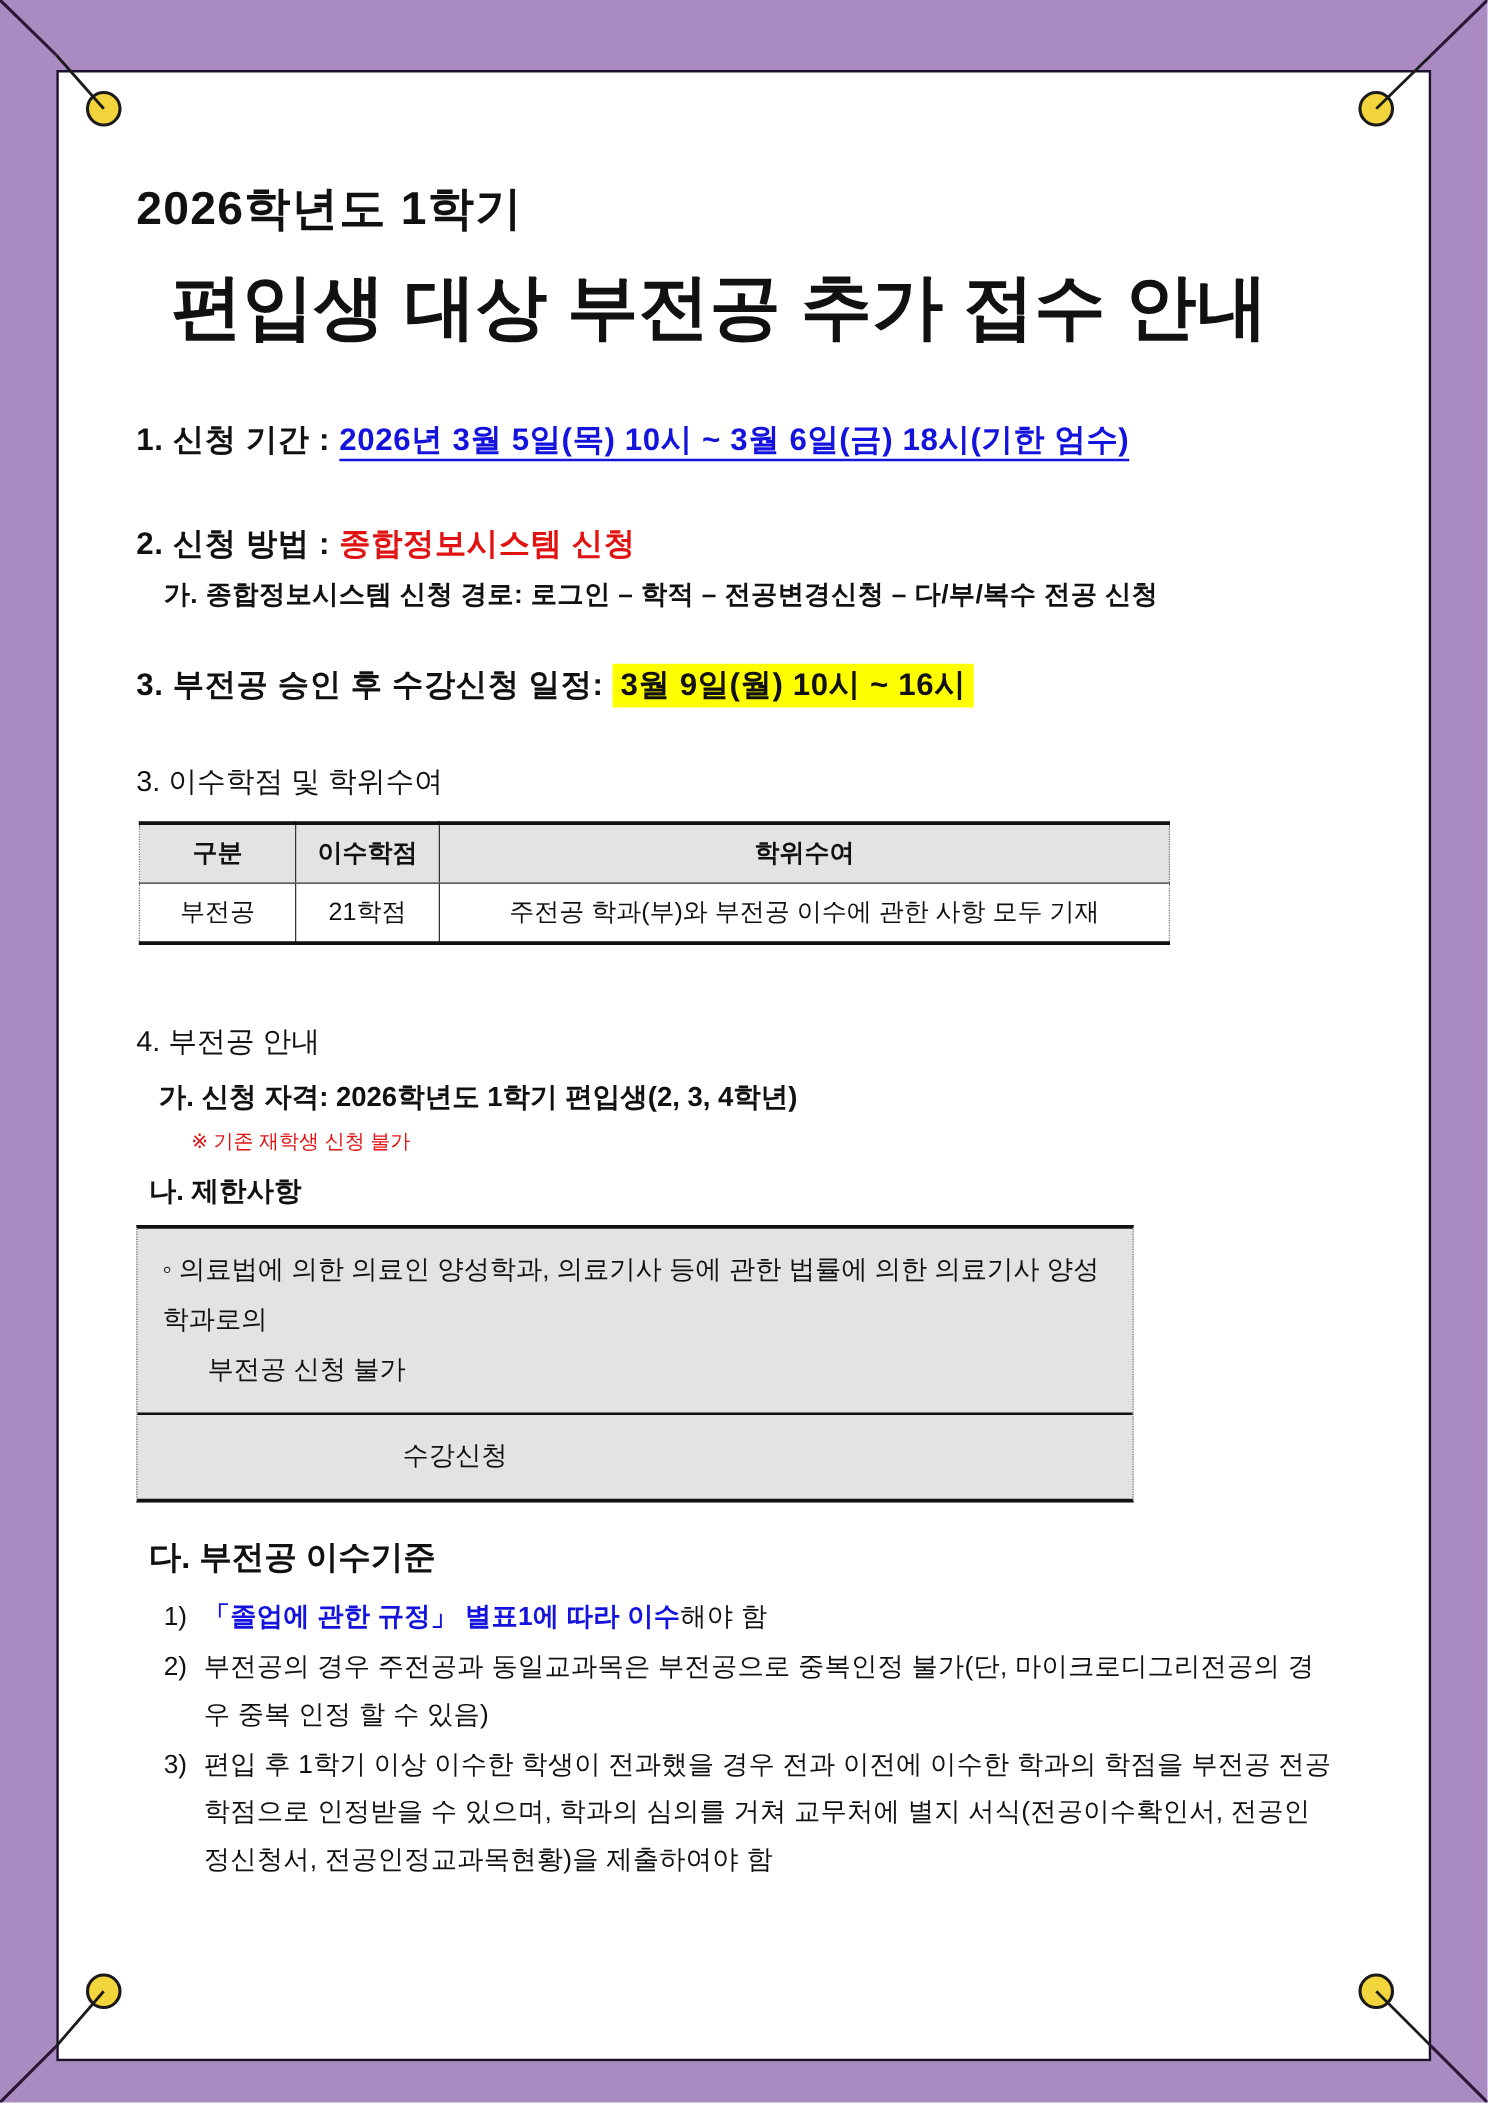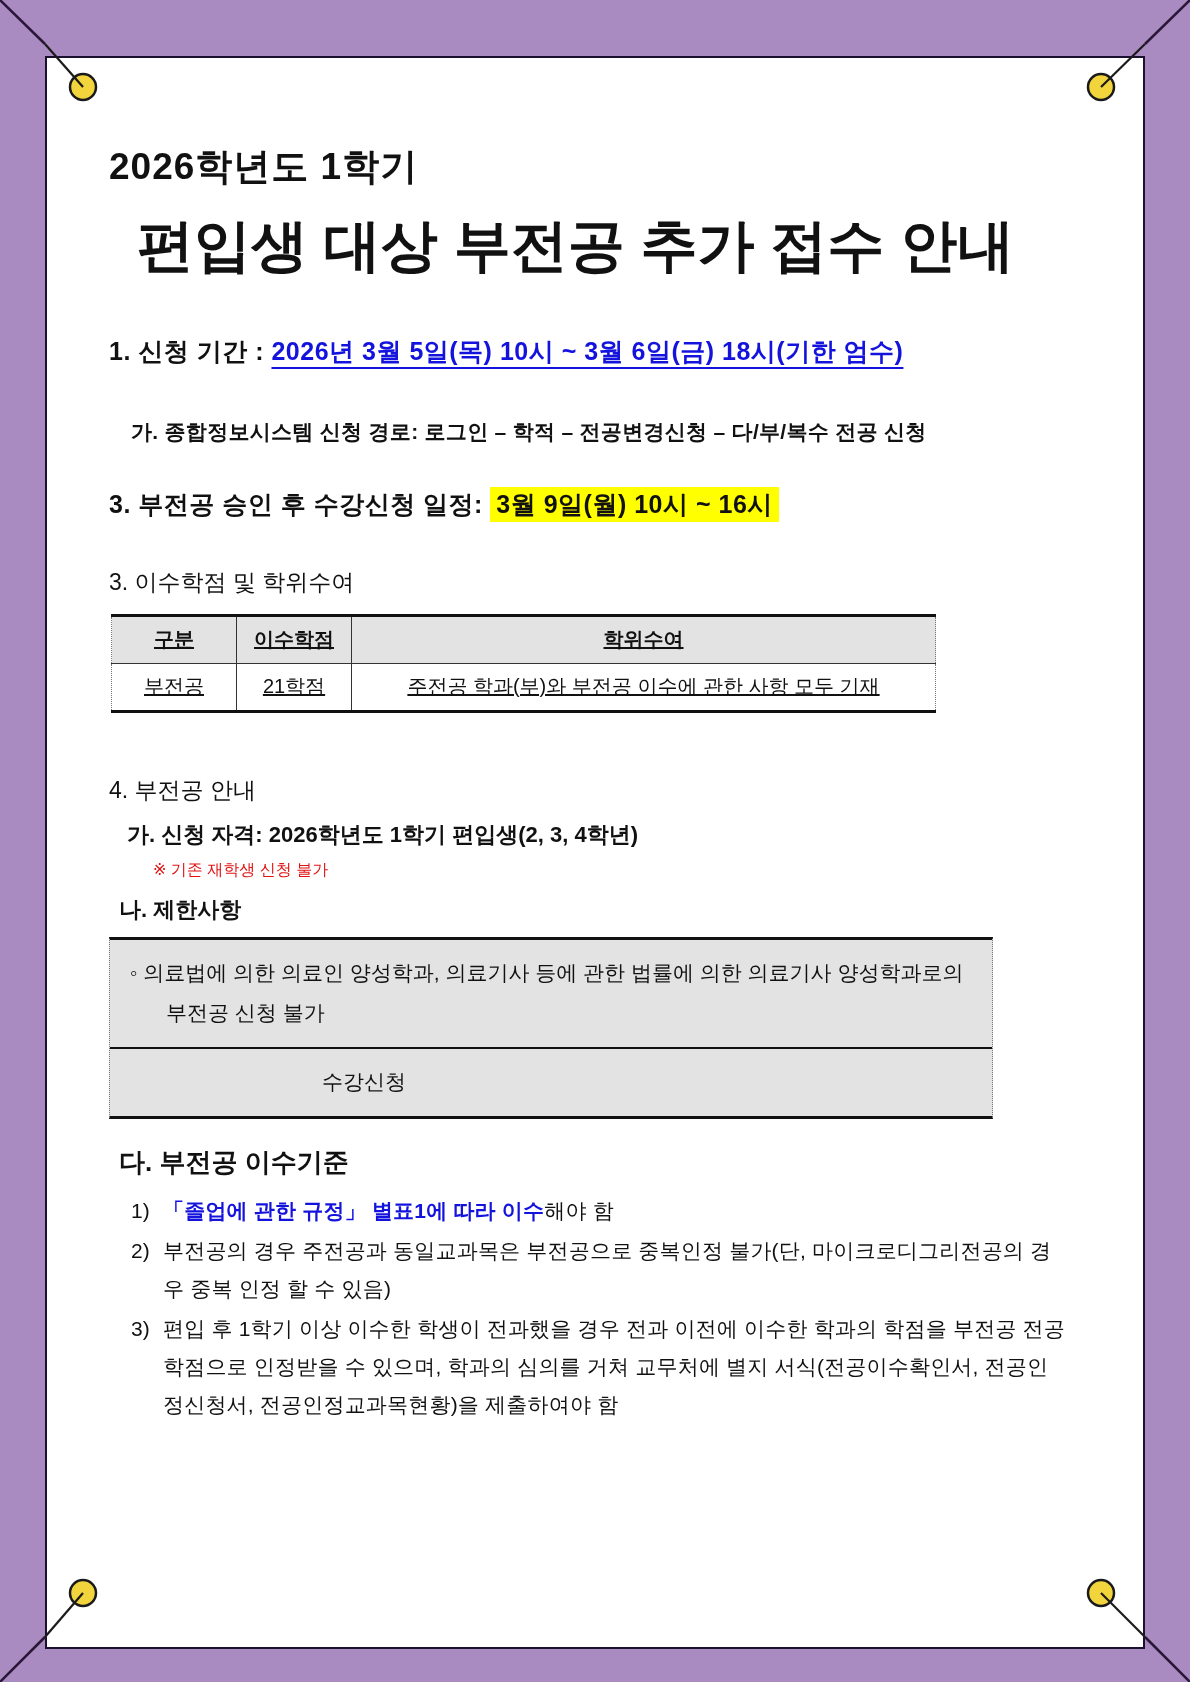--- a/index.html
+++ b/index.html
@@ -35,36 +35,36 @@
   }
   .item2 { margin-bottom:10px; }
   .red-text { color:var(--c-accent-red,#e11212); }
   .sub-ga { font-size:21px; font-weight:700; padding-left:22px; margin-bottom:42px; letter-spacing:0.3px; }
   .item3 { margin-bottom:46px; }
   .hl { background:var(--c-highlight-yellow,#ffff00); padding:3px 6px 4px 6px; }
 
   .sec-title { font-size:23px; font-weight:500; margin-bottom:16px; }
 
   table.credit { border-collapse:collapse; width:825px; margin-left:2px; margin-bottom:62px;
-    border-top:3px solid #111; border-bottom:3px solid #111;text-decoration:underline; }
+    border-top:3px solid #111; border-bottom:3px solid #111; }
   table.credit th, table.credit td {
     font-size:20px; text-align:center; padding:9px 6px 10px 6px;
     border-left:1.5px solid #333;
   }
   table.credit th { background:var(--c-box-gray,#e3e3e3); font-weight:600; border-bottom:1.5px solid #333; }
   table.credit th:first-child, table.credit td:first-child { border-left:1px dotted #777; }
   table.credit th:last-child, table.credit td:last-child { border-right:1px dotted #777; }
   .col-gubun { width:125px; } .col-credits { width:115px; }
 
   .sec4-title { font-size:23px; font-weight:500; margin-bottom:14px; }
   .sec4-ga { font-size:22px; font-weight:700; padding-left:18px; margin-bottom:10px; }
   .sec4-note { font-size:16px; font-weight:400; padding-left:44px; margin-bottom:14px; }
   .sec4-na { font-size:22px; font-weight:700; padding-left:10px; margin-bottom:12px; }
 
-  .restrict-box { width:884px; margin-left:0px; margin-bottom:26px;
+  .restrict-box { width:798px; margin-left:0px; margin-bottom:26px;
     border-top:3px solid #111; border-bottom:3px solid #111;
     border-left:1px dotted #777; border-right:1px dotted #777;
     background:var(--c-box-gray,#e3e3e3);
   }
   .restrict-row { padding:13px 14px 14px 20px; font-size:21px; font-weight:500; line-height:40px; border-top:2px solid #111; }
   .restrict-row:first-child { border-top:none; }
   .r-line2-a { padding-left:36px; }
   .r-line2-b { padding-left:192px; }
 
   .sec4-da { font-size:26px; font-weight:700; padding-left:10px; margin-bottom:12px; }
@@ -79,20 +79,23 @@
 <div class="poster">
   <div class="content">
 
     <div class="title-small">2026학년도 1학기</div>
     <div class="title-main">편입생 대상 부전공 추가 접수 안내</div>
 
     <div class="num-item item1">
       <span>1. 신청 기간 : </span><span class="link-text">2026년 3월 5일(목) 10시 ~ 3월 6일(금) 18시(기한 엄수)</span>
     </div>
 
+    <div class="num-item item2">
+      <span>2. 신청 방법 : </span><span class="red-text">종합정보시스템 신청</span>
+    </div>
     <div class="sub-ga">가. 종합정보시스템 신청 경로: 로그인 – 학적 – 전공변경신청 – 다/부/복수 전공 신청</div>
 
     <div class="num-item item3">
       <span>3. 부전공 승인 후 수강신청 일정: </span><span class="hl">3월 9일(월) 10시 ~ 16시</span>
     </div>
 
     <div class="sec-title">3. 이수학점 및 학위수여</div>
 
     <table class="credit">
       <thead>

